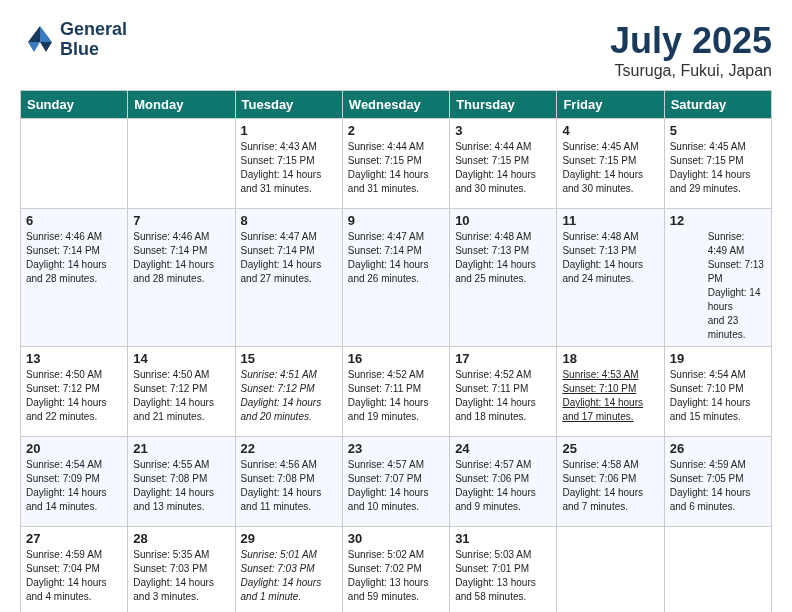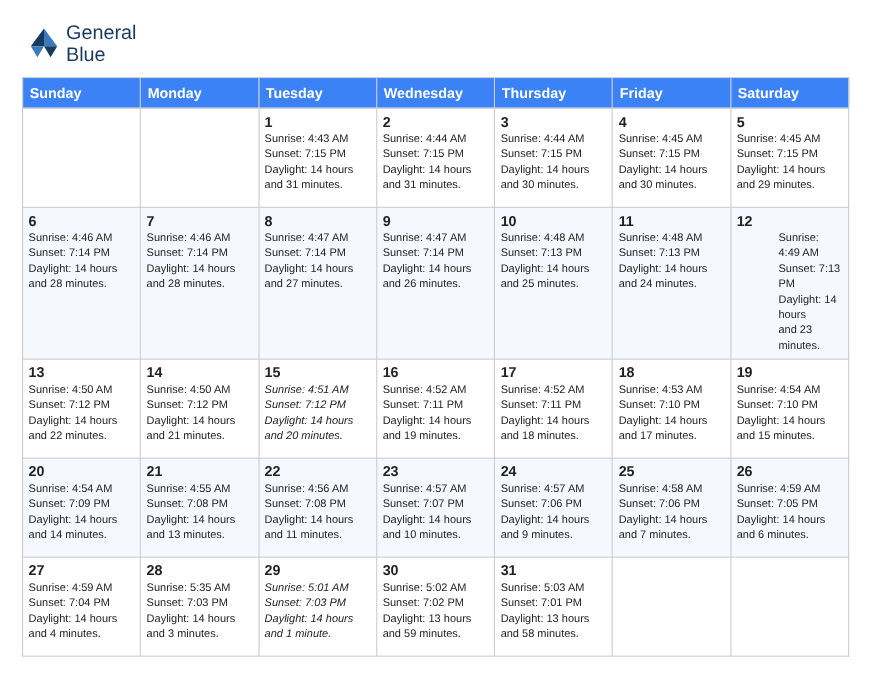--- a/index.html
+++ b/index.html
@@ -16,21 +16,21 @@
       align-items: flex-start;
       margin-bottom: 10px;
     }
     .logo {
       display: flex;
       align-items: center;
       gap: 4px;
     }
     .logo-text {
       font-size: 18px;
-      font-weight: normal;
+      font-weight: bold;
       color: #1a3a5c;
       line-height: 1.1;
     }
     .logo-text span {
       display: block;
     }
     .logo-icon {
       width: 36px;
       height: 36px;
     }
@@ -83,39 +83,43 @@
     .empty-cell {
       background: #f9f9f9;
     }
     tr:nth-child(even) td {
       background: #f5f9ff;
     }
     tr:nth-child(odd) td {
       background: #fff;
     }
     .calendar thead tr th {
-      background: #3b82f6;
+      background: #0f766e;
     }
   </style>
 </head>
 <body>
 
 <div class="header">
   <div class="logo">
     <svg class="logo-icon" viewBox="0 0 36 36">
       <polygon points="20,4 32,20 20,20" fill="#3a7abf"></polygon>
       <polygon points="20,4 8,20 20,20" fill="#1a3a5c"></polygon>
       <polygon points="8,20 20,20 14,30" fill="#3a7abf"></polygon>
       <polygon points="20,20 32,20 26,30" fill="#1a3a5c"></polygon>
     </svg>
     <div class="logo-text">
       <span>General</span>
       <span>Blue</span>
     </div>
   </div>
+  <div class="title-block">
+    <div class="month-title">July 2025</div>
+    <div class="location-title">Tsuruga, Fukui, Japan</div>
+  </div>
 </div>
 
 <table class="calendar">
   <thead>
     <tr>
     <th>Sunday</th>
         <th>Monday</th>
         <th>Tuesday</th>
         <th>Wednesday</th>
         <th>Thursday</th>
@@ -245,21 +249,21 @@
         </td>
         <td>
           <div class="day-number">17</div>
           <div class="day-info" style="white-space: pre-line;">Sunrise: 4:52 AM
 Sunset: 7:11 PM
 Daylight: 14 hours
 and 18 minutes.</div>
         </td>
         <td>
           <div class="day-number">18</div>
-          <div class="day-info" style="white-space: pre-line;">Sunrise: 4:53 AM
+          <div class="day-info" style="white-space: pre-line; text-decoration: underline;">Sunrise: 4:53 AM
 Sunset: 7:10 PM
 Daylight: 14 hours
 and 17 minutes.</div>
         </td>
         <td>
           <div class="day-number">19</div>
           <div class="day-info" style="white-space: pre-line;">Sunrise: 4:54 AM
 Sunset: 7:10 PM
 Daylight: 14 hours
 and 15 minutes.</div>

